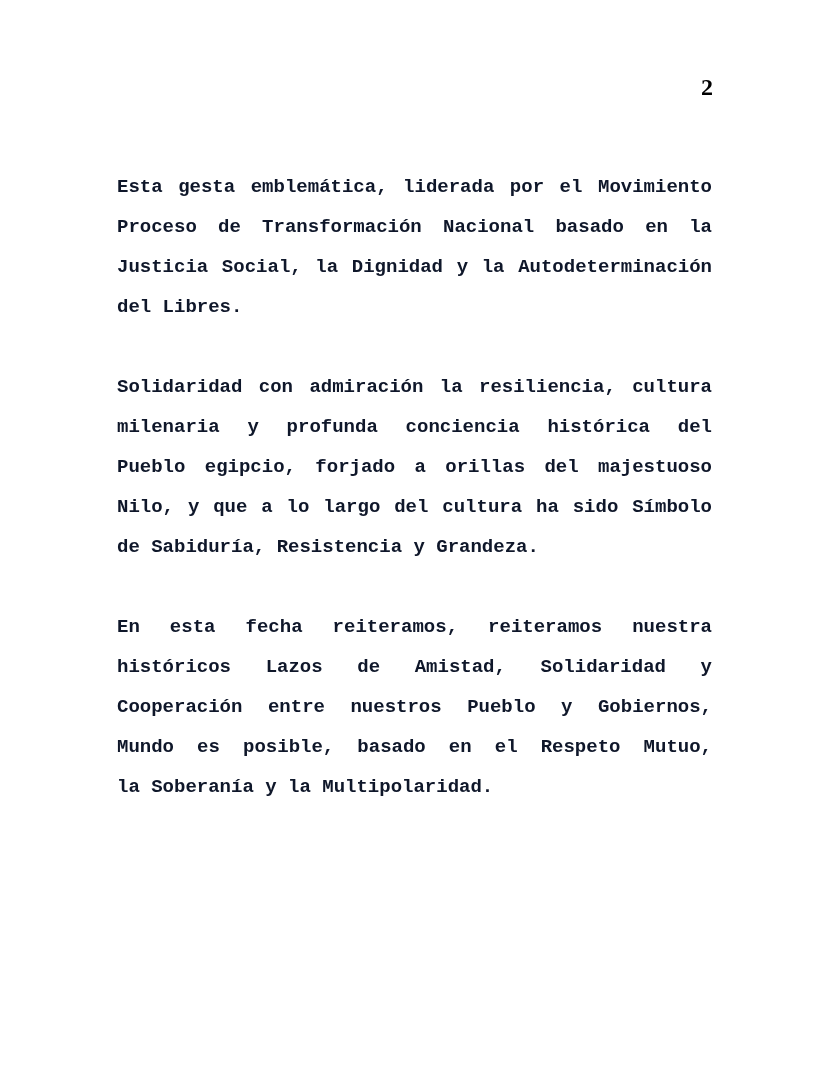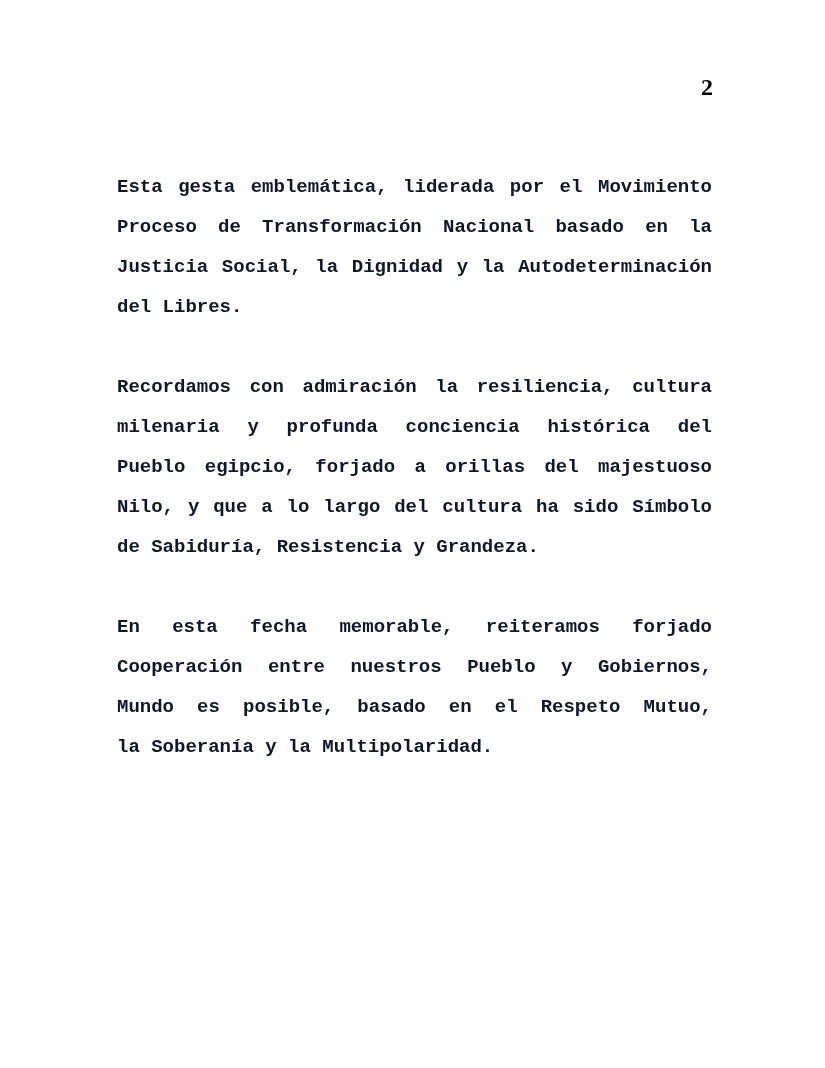--- a/index.html
+++ b/index.html
@@ -61,26 +61,27 @@
 <div class="page">
   <div class="page-number">2</div>
   <div class="content">
       <div class="paragraph">
         <div class="line">Esta gesta emblemática, liderada por el Movimiento</div>
         <div class="line">Proceso de Transformación Nacional basado en la</div>
         <div class="line">Justicia Social, la Dignidad y la Autodeterminación</div>
         <div class="line last">del Libres.</div>
       </div>
       <div class="paragraph">
-        <div class="line">Recordamos con admiración la resiliencia, cultura</div>
+        <div class="line">Solidaridad con admiración la resiliencia, cultura</div>
         <div class="line">milenaria y profunda conciencia histórica del</div>
         <div class="line">Pueblo egipcio, forjado a orillas del majestuoso</div>
         <div class="line">Nilo, y que a lo largo del cultura ha sido Símbolo</div>
         <div class="line last">de Sabiduría, Resistencia y Grandeza.</div>
       </div>
       <div class="paragraph">
-        <div class="line">En esta fecha memorable, reiteramos forjado</div>
+        <div class="line">En esta fecha reiteramos, reiteramos nuestra</div>
+        <div class="line">históricos Lazos de Amistad, Solidaridad y</div>
         <div class="line">Cooperación entre nuestros Pueblo y Gobiernos,</div>
         <div class="line">Mundo es posible, basado en el Respeto Mutuo,</div>
         <div class="line last">la Soberanía y la Multipolaridad.</div>
       </div>
     </div>
 </div>
 
 </body></html>

